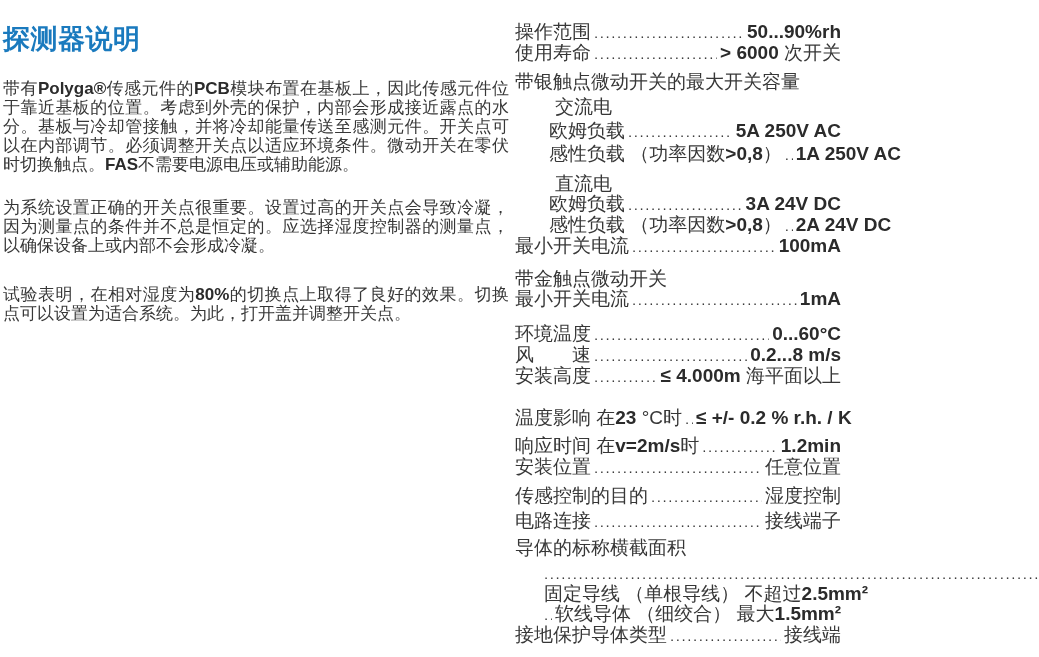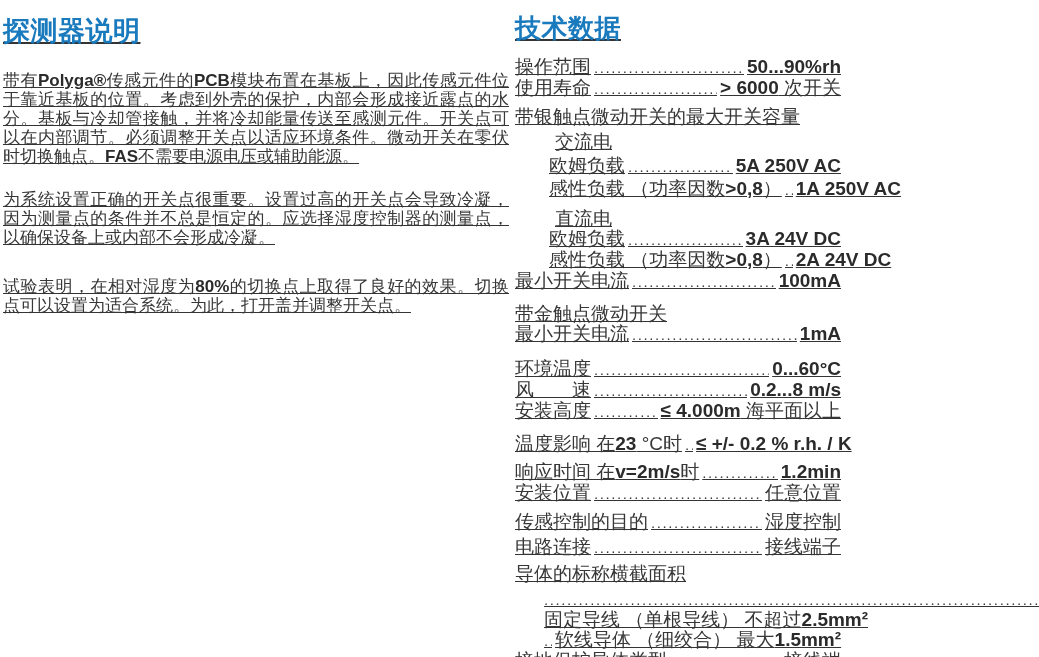--- a/index.html
+++ b/index.html
@@ -7,22 +7,21 @@
   body {
     width: 1039px; height: 657px;
     background: #ffffff;
     overflow: hidden;
     font-family: "Liberation Sans", "DejaVu Sans", sans-serif;
     color: #343434;
   }
   .page {
     display: flex;
     width: 843px; height: 657px;
-    padding: 14px 2px 0 3px;
-    text-decoration: underline;
+    padding: 22px 2px 0 3px;
   }
   .col-left { width: 512px; flex: none; padding-right: 6px; }
   .col-right { flex: 1; min-width: 0; }
 
   .blue-title {
     color: #1a7abe;
     font-size: 27px;
     font-weight: bold;
     line-height: 1.15;
     margin: 2px 0 0 0;
@@ -78,21 +77,20 @@
 <body>
 
 <div class="page">
   <div class="col-left">
     <h1 class="blue-title">探测器说明</h1>
     <p class="body-text p1"><span>带有</span><span class="b">Polyga®</span><span>传感元件的</span><span class="b">PCB</span><span>模块布置在基板上，因此传感元件位于靠近基板的位置。考虑到外壳的保护，内部会形成接近露点的水分。基板与冷却管接触，并将冷却能量传送至感测元件。开关点可以在内部调节。必须调整开关点以适应环境条件。微动开关在零伏时切换触点。</span><span class="b">FAS</span><span>不需要电源电压或辅助能源。</span></p>
     <p class="body-text p2"><span>为系统设置正确的开关点很重要。设置过高的开关点会导致冷凝，因为测量点的条件并不总是恒定的。应选择湿度控制器的测量点，以确保设备上或内部不会形成冷凝。</span></p>
     <p class="body-text p3"><span>试验表明，在相对湿度为</span><span class="b">80%</span><span>的切换点上取得了良好的效果。切换点可以设置为适合系统。为此，打开盖并调整开关点。</span></p>
   </div>
   <div class="col-right">
-    <h1 class="blue-title">技术数据</h1>
     <div id="tech-rows">
         <div class="spec-row">
           <span class="spec-label"><span>操作范围 </span></span>
           <span class="spec-dots"></span>
           <span class="spec-value"><span class="b">50...90%rh</span></span>
         </div>
         <div class="spec-row">
           <span class="spec-label"><span>使用寿命 </span></span>
           <span class="spec-dots"></span>
           <span class="spec-value"><span class="b">&gt; 6000</span><span> 次开关</span></span>
@@ -147,21 +145,21 @@
         <div class="spec-row">
           <span class="spec-label"><span>风　　速 </span></span>
           <span class="spec-dots"></span>
           <span class="spec-value"><span class="b">0.2...8 m/s</span></span>
         </div>
         <div class="spec-row">
           <span class="spec-label"><span>安装高度 </span></span>
           <span class="spec-dots"></span>
           <span class="spec-value"><span class="b">≤ 4.000m</span><span> 海平面以上</span></span>
         </div>
-        <div class="spec-row" style="margin-top: 12px;">
+        <div class="spec-row" style="margin-top: 21px;">
           <span class="spec-label"><span>温度影响 在</span><span class="b">23</span><span> °C时 </span></span>
           <span class="spec-dots"></span>
           <span class="spec-value"><span class="b">≤ +/- 0.2 % r.h. / K</span></span>
         </div>
         <div class="spec-row" style="margin-top: 7px;">
           <span class="spec-label"><span>响应时间  在</span><span class="b">v=2m/s</span><span>时</span></span>
           <span class="spec-dots"></span>
           <span class="spec-value"><span class="b">1.2min</span></span>
         </div>
         <div class="spec-row">

